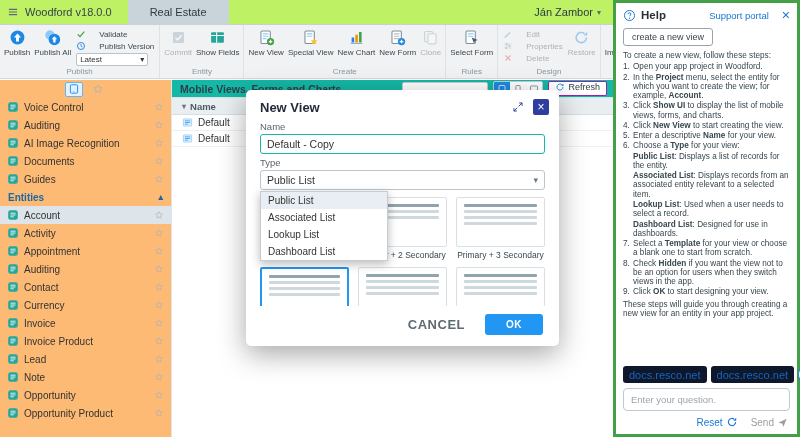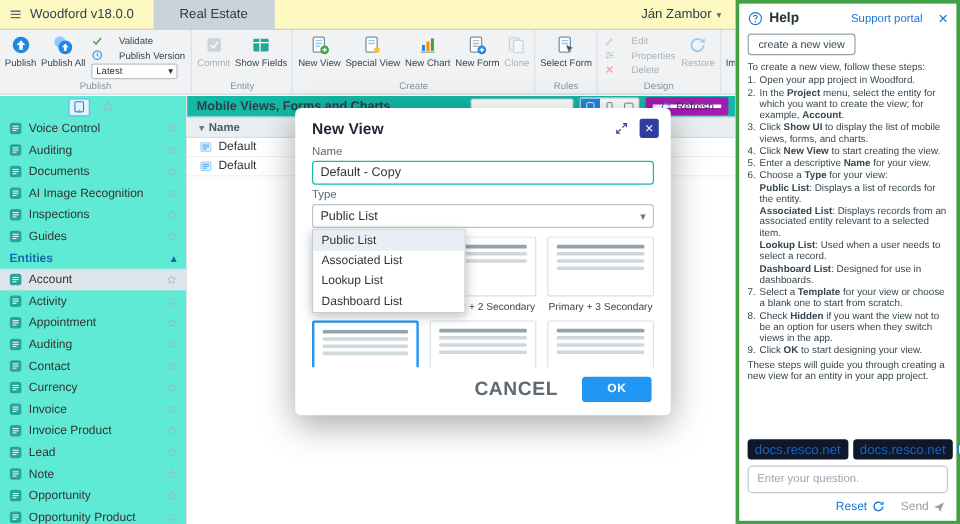--- a/index.html
+++ b/index.html
@@ -3,62 +3,62 @@
 <meta charset="utf-8">
 <style>
   *{margin:0;padding:0;box-sizing:border-box}
   html,body{width:800px;height:437px}
   body{font-family:"Liberation Sans",sans-serif;background:#fff}
   .app{position:relative;width:800px;height:437px;overflow:hidden;background:#fff;color:#333;font-size:11px}
 
   
   .workspace{position:absolute;left:0;top:0;width:613px;height:437px;overflow:hidden}
 
-  .topbar{height:25px;background:#fef9c3;border-bottom:1px solid #c7d0d6;display:flex;align-items:center}
+  .topbar{height:25px;background:#bef264;border-bottom:1px solid #c7d0d6;display:flex;align-items:center}
   .menu-ico{margin-left:7px}
   .app-title{font-size:11px;color:#37424a;padding:0 16px 0 6px;white-space:nowrap}
   .project-tab{height:25px;display:flex;align-items:center;padding:0 22px;background:#c9d3da;color:#2b3a42;cursor:pointer;white-space:nowrap}
   .user-menu{margin-left:auto;margin-right:12px;display:flex;align-items:center;gap:4px;color:#2b3a42;cursor:pointer;white-space:nowrap}
 
   .ribbon{height:54px;background:#f0f2f4;border-bottom:1px solid #d3dade;display:flex;align-items:stretch;overflow:hidden}
   .rib-group{display:flex;flex-direction:column;border-right:1px solid #dde2e6;padding:1px 2px 0;flex:none}
   .rib-row{display:flex;align-items:flex-start;flex:1}
   .rib-big{display:flex;flex-direction:column;align-items:center;gap:2px;padding:3px 2px 1px;border-radius:3px;cursor:pointer}
   .rib-big .ico svg{width:17px;height:17px}
   .rib-lbl{font-size:8px;color:#3c4850;white-space:nowrap}
   .rib-stack{display:flex;flex-direction:column;gap:2px;padding:3px 3px 0}
   .rib-small{display:flex;align-items:center;gap:13px;font-size:8px;color:#3c4850;white-space:nowrap;cursor:pointer}
   .rib-small .ico svg{width:10px;height:10px}
   .rib-select{display:flex;align-items:center;justify-content:space-between;border:1px solid #b9c2c9;background:#fff;border-radius:2px;font-size:8px;padding:0 3px;height:13px;width:72px;cursor:pointer}
   .rib-gl{text-align:center;font-size:8px;color:#8b969e;padding:1px 0 2px}
   .disabled{opacity:.38}
 
   .body-area{position:absolute;top:80px;bottom:0;left:0;width:613px;display:flex}
-  .sidebar{width:156px;background:#5eead4;border-right:1px solid #dfe4e8;overflow:hidden;flex:none}
+  .sidebar{width:172px;background:#fdba74;border-right:1px solid #dfe4e8;overflow:hidden;flex:none}
   .side-toolbar{height:18px;display:flex;align-items:center;justify-content:center;gap:6px;padding:2px 0}
   .side-tbtn{width:18px;height:15px;display:flex;align-items:center;justify-content:center;border:1px solid transparent;border-radius:2px;cursor:pointer;color:#7b8a93}
   .side-tbtn.active{border-color:#64b5f6;background:#e3f2fd;color:#1e88e5}
   .side-tbtn svg{width:11px;height:11px}
   .side-item{height:18px;display:flex;align-items:center;gap:5px;padding:0 7px;font-size:10px;color:#333;cursor:pointer;white-space:nowrap}
   .side-item.selected{background:#dde5ea}
   .side-item .ico.ent svg{width:12px;height:12px}
   .side-item .star{margin-left:auto}
   .side-item .star svg{width:10px;height:10px}
   .side-section{height:18px;display:flex;align-items:center;padding:0 8px;font-size:10px;font-weight:bold;color:#1769aa;cursor:pointer}
   .side-section .chev{margin-left:auto;color:#1769aa;font-size:9px}
 
   .main{flex:1;display:flex;flex-direction:column;background:#fff;min-width:0}
   .main-header{height:18px;background:#14b8a6;border-bottom:1px solid #dbe1e5;display:flex;align-items:center;gap:5px;padding:0 6px 0 8px}
   .main-title{font-weight:bold;font-size:10.5px;color:#2f3e46;white-space:nowrap}
   .search{margin-left:auto;width:86px;height:13px;border:1px solid #c2ccd2;border-radius:2px;background:#fff;font-size:9px;padding:0 4px;font-family:inherit;color:#333}
   .seg{display:flex;border:1px solid #c2ccd2;border-radius:2px;overflow:hidden;background:#fff}
   .seg-btn{width:16px;height:13px;display:flex;align-items:center;justify-content:center;color:#6b7a84;cursor:pointer}
   .seg-btn.active{background:var(--accent-blue,#1e88e5);color:#fff}
   .seg-btn svg{width:10px;height:10px}
-  .refresh{border:6px solid #a21caf;background:#fff;border-radius:2px;height:15px;display:flex;align-items:center;gap:3px;font-size:9px;color:#2f3e46;padding:0 6px;cursor:pointer;font-family:inherit}
+  .refresh{border:1px solid #a21caf;background:#fff;border-radius:2px;height:15px;display:flex;align-items:flex-start;gap:3px;font-size:9px;color:#2f3e46;padding:0 6px;cursor:pointer;font-family:inherit}
   .refresh .ico svg{width:10px;height:10px}
   .table-head{height:17px;background:#e9eef1;border-bottom:1px solid #d8dfe4;display:flex;align-items:center;gap:4px;padding:0 10px;font-size:9.5px;font-weight:bold;color:#4a5b66;cursor:pointer}
   .table-head .chev{font-size:8px;color:#6b7a84}
   .trow{height:16px;display:flex;align-items:center;gap:5px;padding:0 10px;font-size:10px;color:#333;border-bottom:1px solid #eef1f3;cursor:pointer}
   .trow .ico svg{width:11px;height:11px}
 
   
   .modal{position:absolute;left:246px;top:90px;width:313px;height:256px;background:#fff;border-radius:5px;box-shadow:0 8px 28px rgba(0,0,0,.35);z-index:20;display:flex;flex-direction:column}
   .modal-header{display:flex;align-items:center;padding:9px 10px 2px 14px}
   .modal-title{font-size:13px;font-weight:bold;color:#1f2937;flex:1}
@@ -75,21 +75,21 @@
   .opt{height:17px;display:flex;align-items:center;padding:0 7px;font-size:10px;color:#333;cursor:pointer}
   .opt.sel{background:#e8eef3}
   .tpl-grid{display:grid;grid-template-columns:repeat(3,1fr);gap:7px 9px;margin-top:7px;flex:1;min-height:0;overflow:hidden}
   .tpl-cell{display:flex;flex-direction:column;cursor:pointer}
   .thumb{border:1px solid #d9dfe3;border-radius:2px;height:50px;padding:6px 7px;display:flex;flex-direction:column;gap:3px;background:#fff;flex:none}
   .thumb.selected{border:2px solid var(--ok-button,#2196f3)}
   .bar{height:3px;border-radius:1px;background:#cfd8dc}
   .bar.dark{background:#90a4ae}
   .tpl-label{font-size:8.5px;color:#37474f;text-align:center;margin-top:3px;white-space:nowrap;overflow:hidden}
   .modal-footer{display:flex;justify-content:flex-end;align-items:center;gap:20px;padding:8px 16px 11px}
-  .btn-cancel{font-size:16px;color:#5f6b73;letter-spacing:.5px;font-weight:bold;cursor:pointer}
+  .btn-cancel{font-size:13px;color:#5f6b73;letter-spacing:.5px;font-weight:bold;cursor:pointer}
   .btn-ok{background:var(--ok-button,#2196f3);color:#fff;font-size:10px;font-weight:bold;padding:5px 21px;border-radius:3px;letter-spacing:.5px;cursor:pointer}
 
   
   .help{position:absolute;right:0;top:0;width:187px;height:437px;background:#fff;border:3px solid var(--help-border,#43a047);display:flex;flex-direction:column;z-index:30}
   .help-header{display:flex;align-items:center;padding:5px 7px 3px;gap:5px}
   .help-header .hq svg{width:13px;height:13px}
   .help-title{font-size:11.5px;font-weight:bold;color:#263238}
   .support{margin-left:auto;font-size:9.5px;color:var(--link-blue,#1976d2);cursor:pointer;white-space:nowrap}
   .help-close{color:var(--link-blue,#1976d2);font-size:14px;line-height:1;margin-left:8px;cursor:pointer}
   .chip{margin:3px 7px 2px;align-self:flex-start;border:1px solid #98a3ab;border-radius:3px;background:#fff;padding:3px 8px;font-size:9px;color:#37474f;font-family:inherit;cursor:pointer}
@@ -388,49 +388,35 @@
                 </svg>
               </span>
             </div>
             <div class="side-item">
               <span class="ico ent">
                 <svg viewBox="0 0 16 16">
                   <rect x="1.6" y="1.6" width="12.8" height="12.8" rx="3" fill="#26a69a"></rect>
                   <path d="M4.6 5.6h6.8M4.6 8h6.8M4.6 10.4h4.4" stroke="#fff" stroke-width="1.1"></path>
                 </svg>
               </span>
+              <span class="side-lbl">AI Image Recognition</span>
+              <span class="ico star">
+                <svg viewBox="0 0 16 16">
+                  <path d="M8 2.6l1.7 3.4 3.7.5-2.7 2.6.6 3.7L8 11.1l-3.3 1.7.6-3.7L2.6 6.5l3.7-.5z" fill="none" stroke="#a3b1ba" stroke-width="1"></path>
+                </svg>
+              </span>
+            </div>
+            <div class="side-item">
+              <span class="ico ent">
+                <svg viewBox="0 0 16 16">
+                  <rect x="1.6" y="1.6" width="12.8" height="12.8" rx="3" fill="#26a69a"></rect>
+                  <path d="M4.6 5.6h6.8M4.6 8h6.8M4.6 10.4h4.4" stroke="#fff" stroke-width="1.1"></path>
+                </svg>
+              </span>
               <span class="side-lbl">Documents</span>
-              <span class="ico star">
-                <svg viewBox="0 0 16 16">
-                  <path d="M8 2.6l1.7 3.4 3.7.5-2.7 2.6.6 3.7L8 11.1l-3.3 1.7.6-3.7L2.6 6.5l3.7-.5z" fill="none" stroke="#a3b1ba" stroke-width="1"></path>
-                </svg>
-              </span>
-            </div>
-            <div class="side-item">
-              <span class="ico ent">
-                <svg viewBox="0 0 16 16">
-                  <rect x="1.6" y="1.6" width="12.8" height="12.8" rx="3" fill="#26a69a"></rect>
-                  <path d="M4.6 5.6h6.8M4.6 8h6.8M4.6 10.4h4.4" stroke="#fff" stroke-width="1.1"></path>
-                </svg>
-              </span>
-              <span class="side-lbl">AI Image Recognition</span>
-              <span class="ico star">
-                <svg viewBox="0 0 16 16">
-                  <path d="M8 2.6l1.7 3.4 3.7.5-2.7 2.6.6 3.7L8 11.1l-3.3 1.7.6-3.7L2.6 6.5l3.7-.5z" fill="none" stroke="#a3b1ba" stroke-width="1"></path>
-                </svg>
-              </span>
-            </div>
-            <div class="side-item">
-              <span class="ico ent">
-                <svg viewBox="0 0 16 16">
-                  <rect x="1.6" y="1.6" width="12.8" height="12.8" rx="3" fill="#26a69a"></rect>
-                  <path d="M4.6 5.6h6.8M4.6 8h6.8M4.6 10.4h4.4" stroke="#fff" stroke-width="1.1"></path>
-                </svg>
-              </span>
-              <span class="side-lbl">Inspections</span>
               <span class="ico star">
                 <svg viewBox="0 0 16 16">
                   <path d="M8 2.6l1.7 3.4 3.7.5-2.7 2.6.6 3.7L8 11.1l-3.3 1.7.6-3.7L2.6 6.5l3.7-.5z" fill="none" stroke="#a3b1ba" stroke-width="1"></path>
                 </svg>
               </span>
             </div>
             <div class="side-item">
               <span class="ico ent">
                 <svg viewBox="0 0 16 16">
                   <rect x="1.6" y="1.6" width="12.8" height="12.8" rx="3" fill="#26a69a"></rect>

